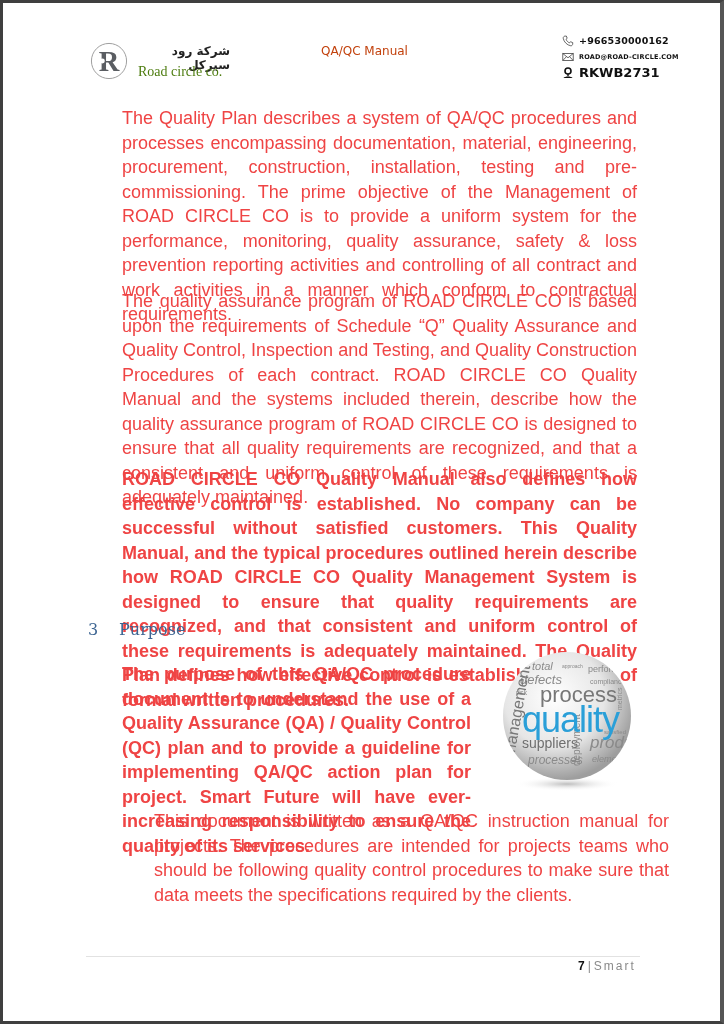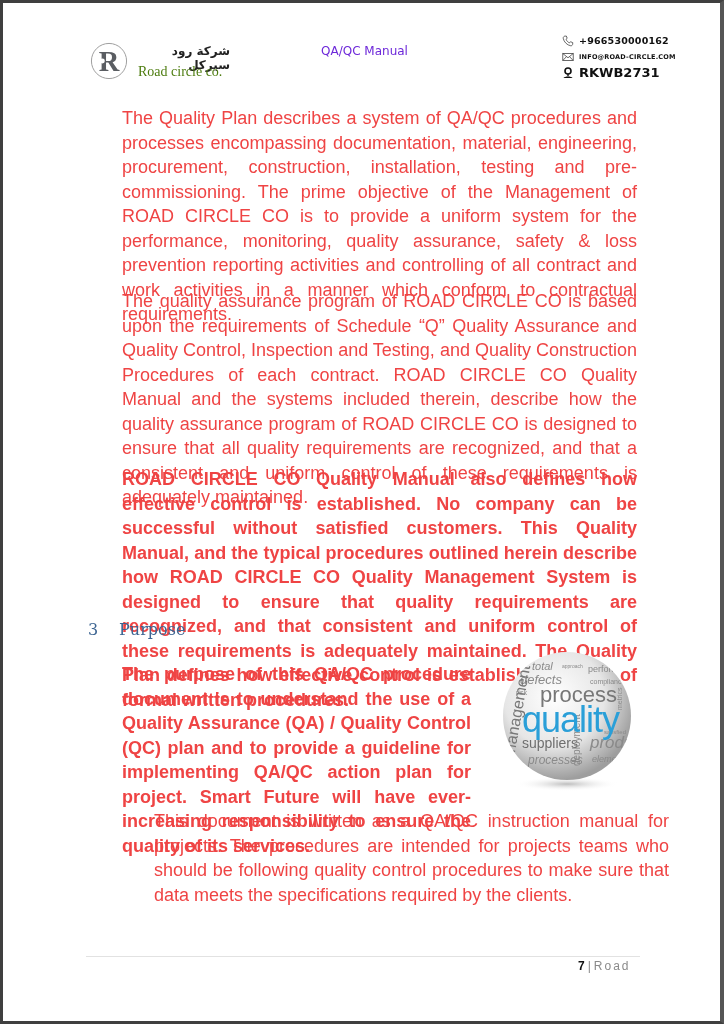--- a/index.html
+++ b/index.html
@@ -15,21 +15,21 @@
       border-top: 3px solid #3f3f3f;
       border-left: 3px solid #3f3f3f;
       border-right: 4px solid #555;
       border-bottom: 3px solid #3f3f3f;
       pointer-events: none;
     }
     .header-logo { position: absolute; left: 90px; top: 42px; width: 140px; height: 44px; }
     .logo-mark { position: absolute; left: 0; top: 0; width: 38px; height: 38px; }
     .logo-ar { position: absolute; left: 48px; top: 2px; font-size: 12px; color: #222; font-weight: bold; font-family: "DejaVu Sans", sans-serif; }
     .logo-en { position: absolute; left: 48px; top: 22px; font-size: 14px; color: #4d7c0f; font-family: "Liberation Serif", serif; white-space: nowrap; }
-    .header-title { position: absolute; left: 321px; top: 44px; font-size: 12px; color: #6d28d9; font-family: "DejaVu Sans", sans-serif; }
+    .header-title { position: absolute; left: 321px; top: 44px; font-size: 12px; color: #c2410c; font-family: "DejaVu Sans", sans-serif; }
     .contact { position: absolute; left: 562px; top: 33px; font-family: "DejaVu Sans", sans-serif; }
     .contact-row { display: flex; align-items: center; height: 15px; margin-bottom: 1px; }
     .contact-row svg { width: 12px; height: 12px; margin-right: 5px; }
     .c-phone { font-size: 9.5px; font-weight: bold; letter-spacing: 0.2px; }
     .c-mail { font-size: 6.5px; font-weight: bold; letter-spacing: 0.2px; }
     .c-code { font-size: 13px; font-weight: bold; }
     .para {
       position: absolute; left: 122px; width: 515px;
       font-size: 18px; line-height: 24.5px; text-align: justify;
       font-family: "Liberation Sans", sans-serif; color: #ef4444;
@@ -70,21 +70,21 @@
     <svg viewBox="0 0 12 12">
       <path d="M2.5 1.2 L4.3 1 L5.2 3.3 L4 4.3 C4.6 5.8 5.9 7.2 7.5 7.9 L8.5 6.7 L10.8 7.7 L10.6 9.5 C10.4 10.3 9.6 10.9 8.8 10.8 C5.1 10.2 1.8 6.9 1.2 3.2 C1.1 2.4 1.7 1.4 2.5 1.2 Z" fill="none" stroke="#444" stroke-width="0.8"></path>
     </svg>
     <span class="c-phone">+966530000162</span>
   </div>
   <div class="contact-row">
     <svg viewBox="0 0 12 12">
       <rect x="0.8" y="2.5" width="10.4" height="7" fill="none" stroke="#444" stroke-width="0.8"></rect>
       <path d="M0.8 2.5 L6 6.8 L11.2 2.5 M0.8 9.5 L4.5 5.6 M11.2 9.5 L7.5 5.6" fill="none" stroke="#444" stroke-width="0.8"></path>
     </svg>
-    <span class="c-mail">INFO@ROAD-CIRCLE.COM</span>
+    <span class="c-mail">ROAD@ROAD-CIRCLE.COM</span>
   </div>
   <div class="contact-row">
     <svg viewBox="0 0 12 12">
       <circle cx="6" cy="4" r="3" fill="none" stroke="#111" stroke-width="1.6"></circle>
       <path d="M6 7 L6 9.2" stroke="#111" stroke-width="1.4"></path>
       <path d="M1.5 11 C2.5 9 9.5 9 10.5 11 Z" fill="#111"></path>
     </svg>
     <span class="c-code">RKWB2731</span>
   </div>
 </div>
@@ -134,14 +134,14 @@
     <text x="112" y="86" font-size="6">satisfied</text>
     <text x="100" y="114" font-size="9" font-style="italic">elements</text>
   </g>
   <text x="30" y="84" font-family="Liberation Sans, sans-serif" font-size="36" fill="#2a9fd8" letter-spacing="-1">quality</text>
 </svg>
 
 <div class="para p5">This document is written as a QA/QC instruction manual for projects. The procedures are intended for projects teams who should be following quality control procedures to make sure that data meets the specifications required by the clients.</div>
 
 <div class="footer-rule"></div>
 <div class="page-num">
-  <span class="n">7</span><span class="sep">|</span><span class="lbl">Road</span>
+  <span class="n">7</span><span class="sep">|</span><span class="lbl">Smart</span>
 </div>
 
 </body></html>

